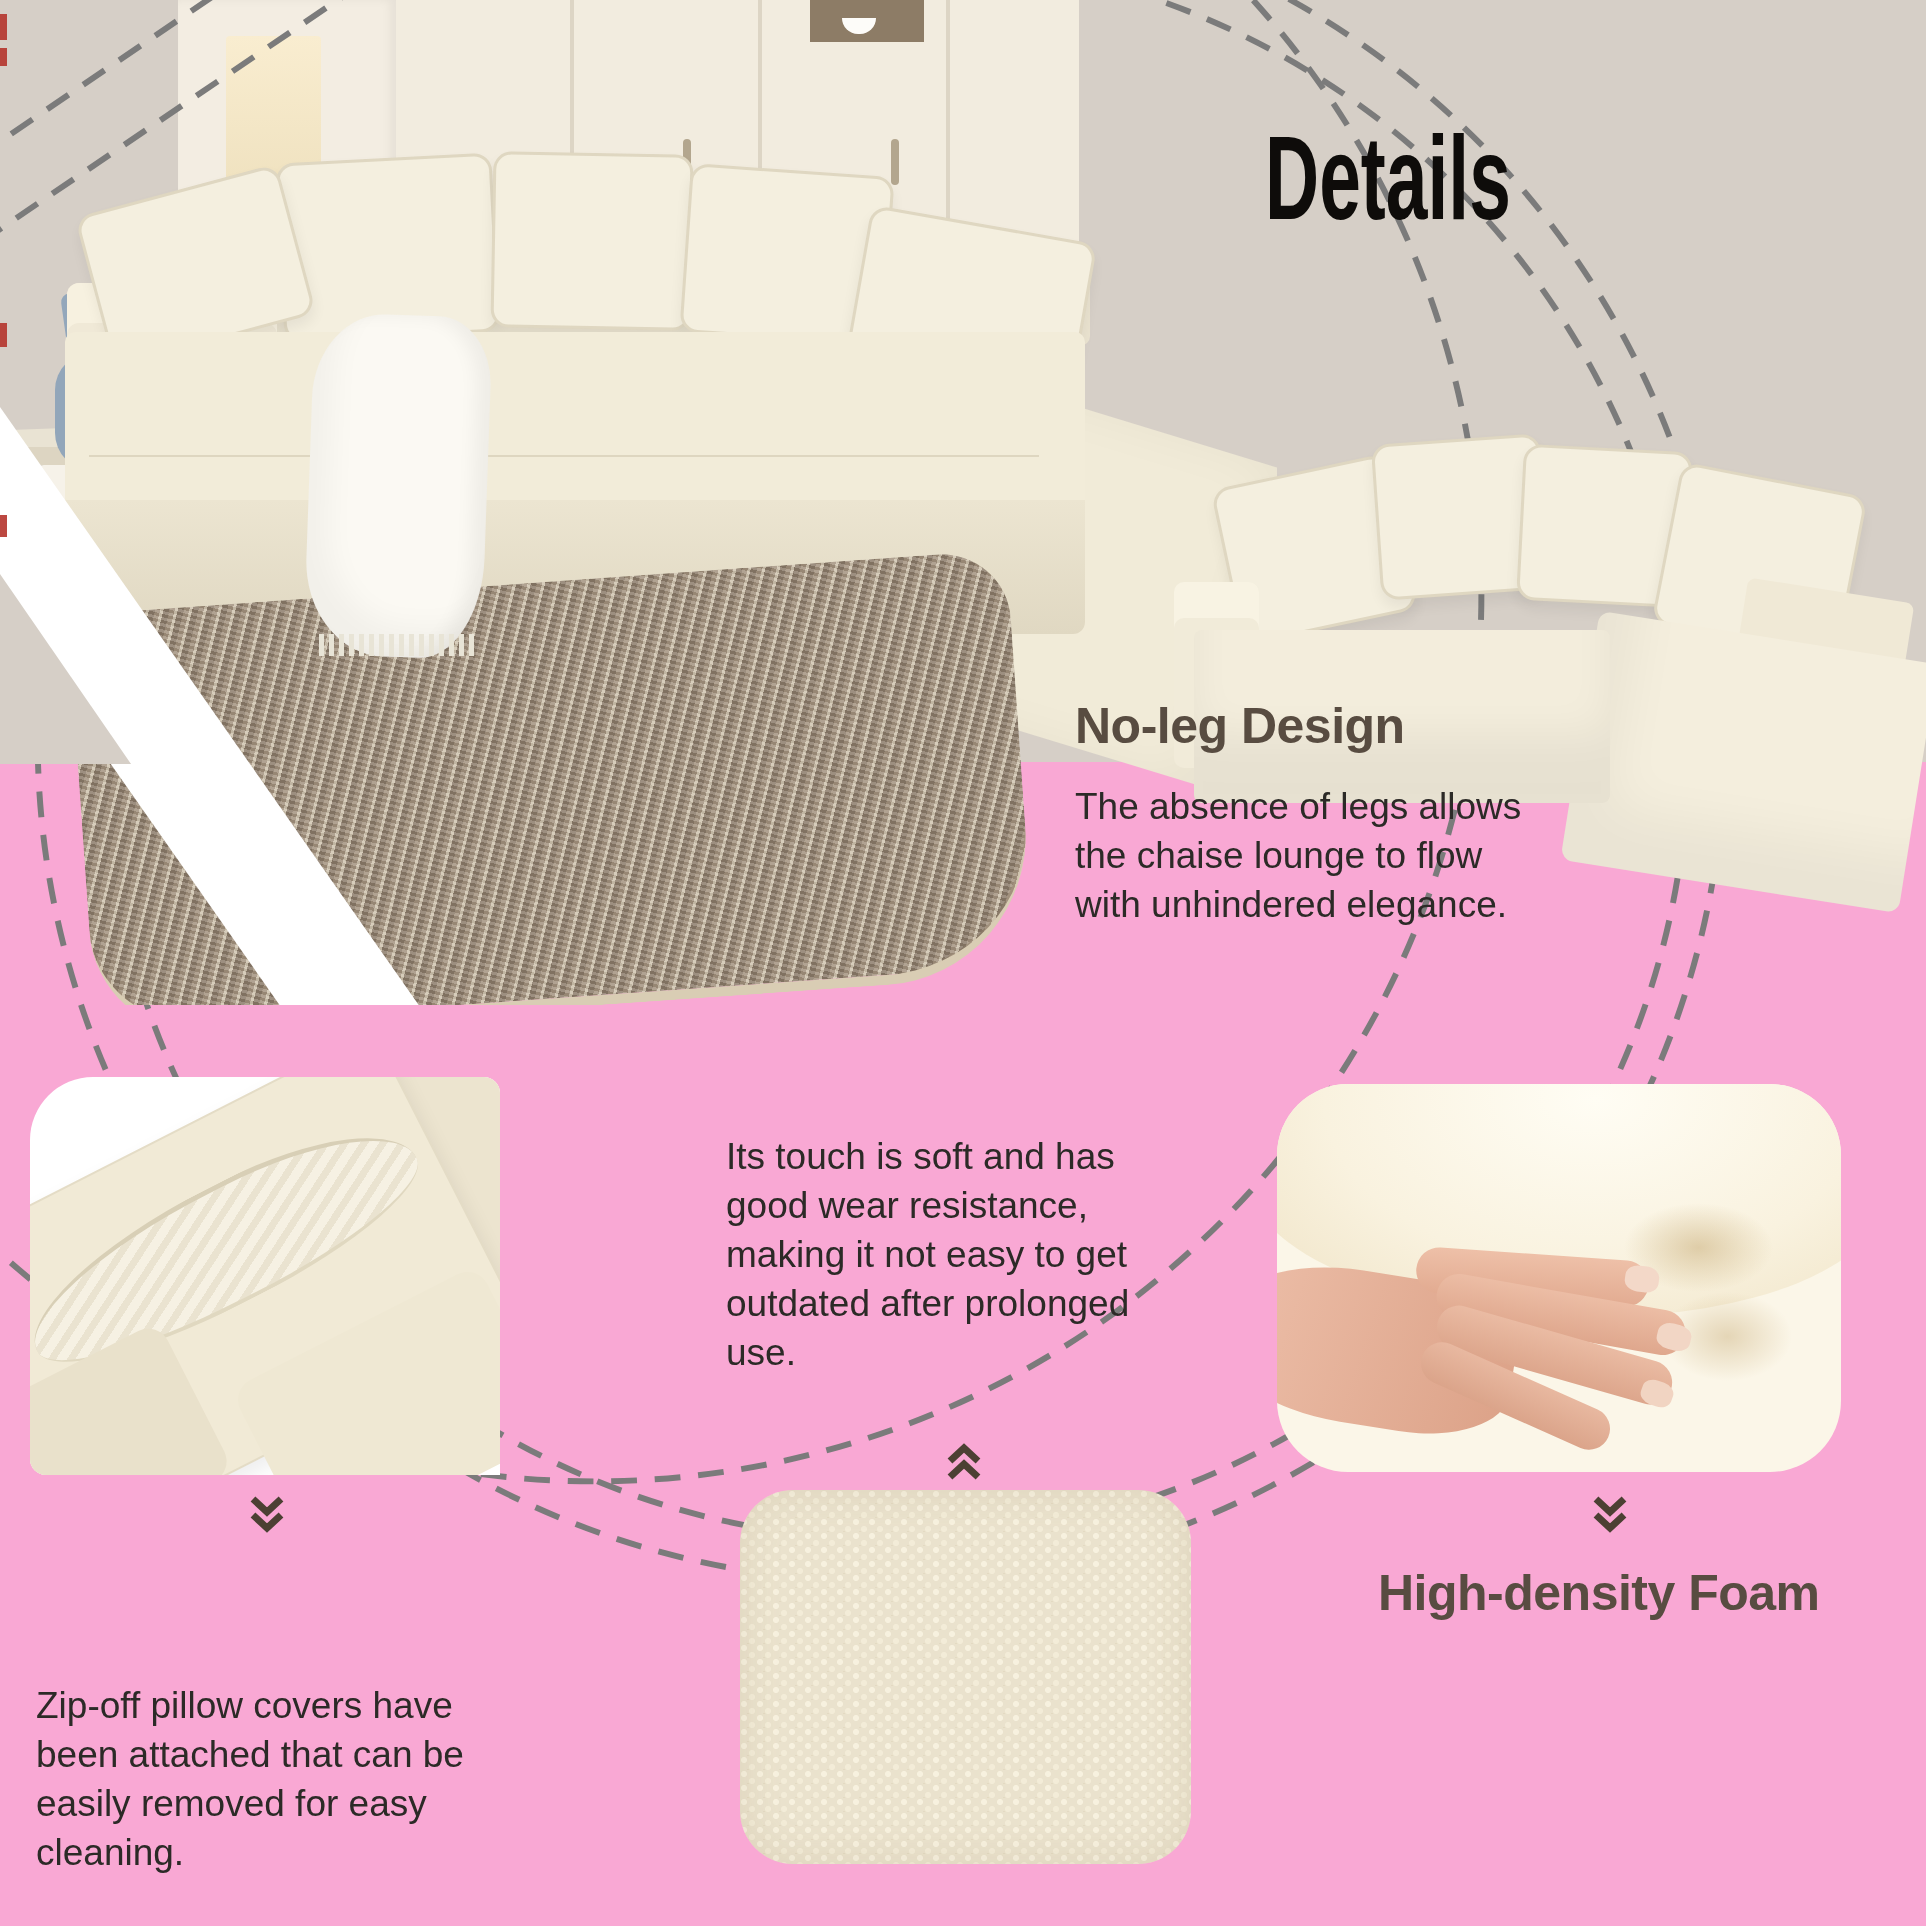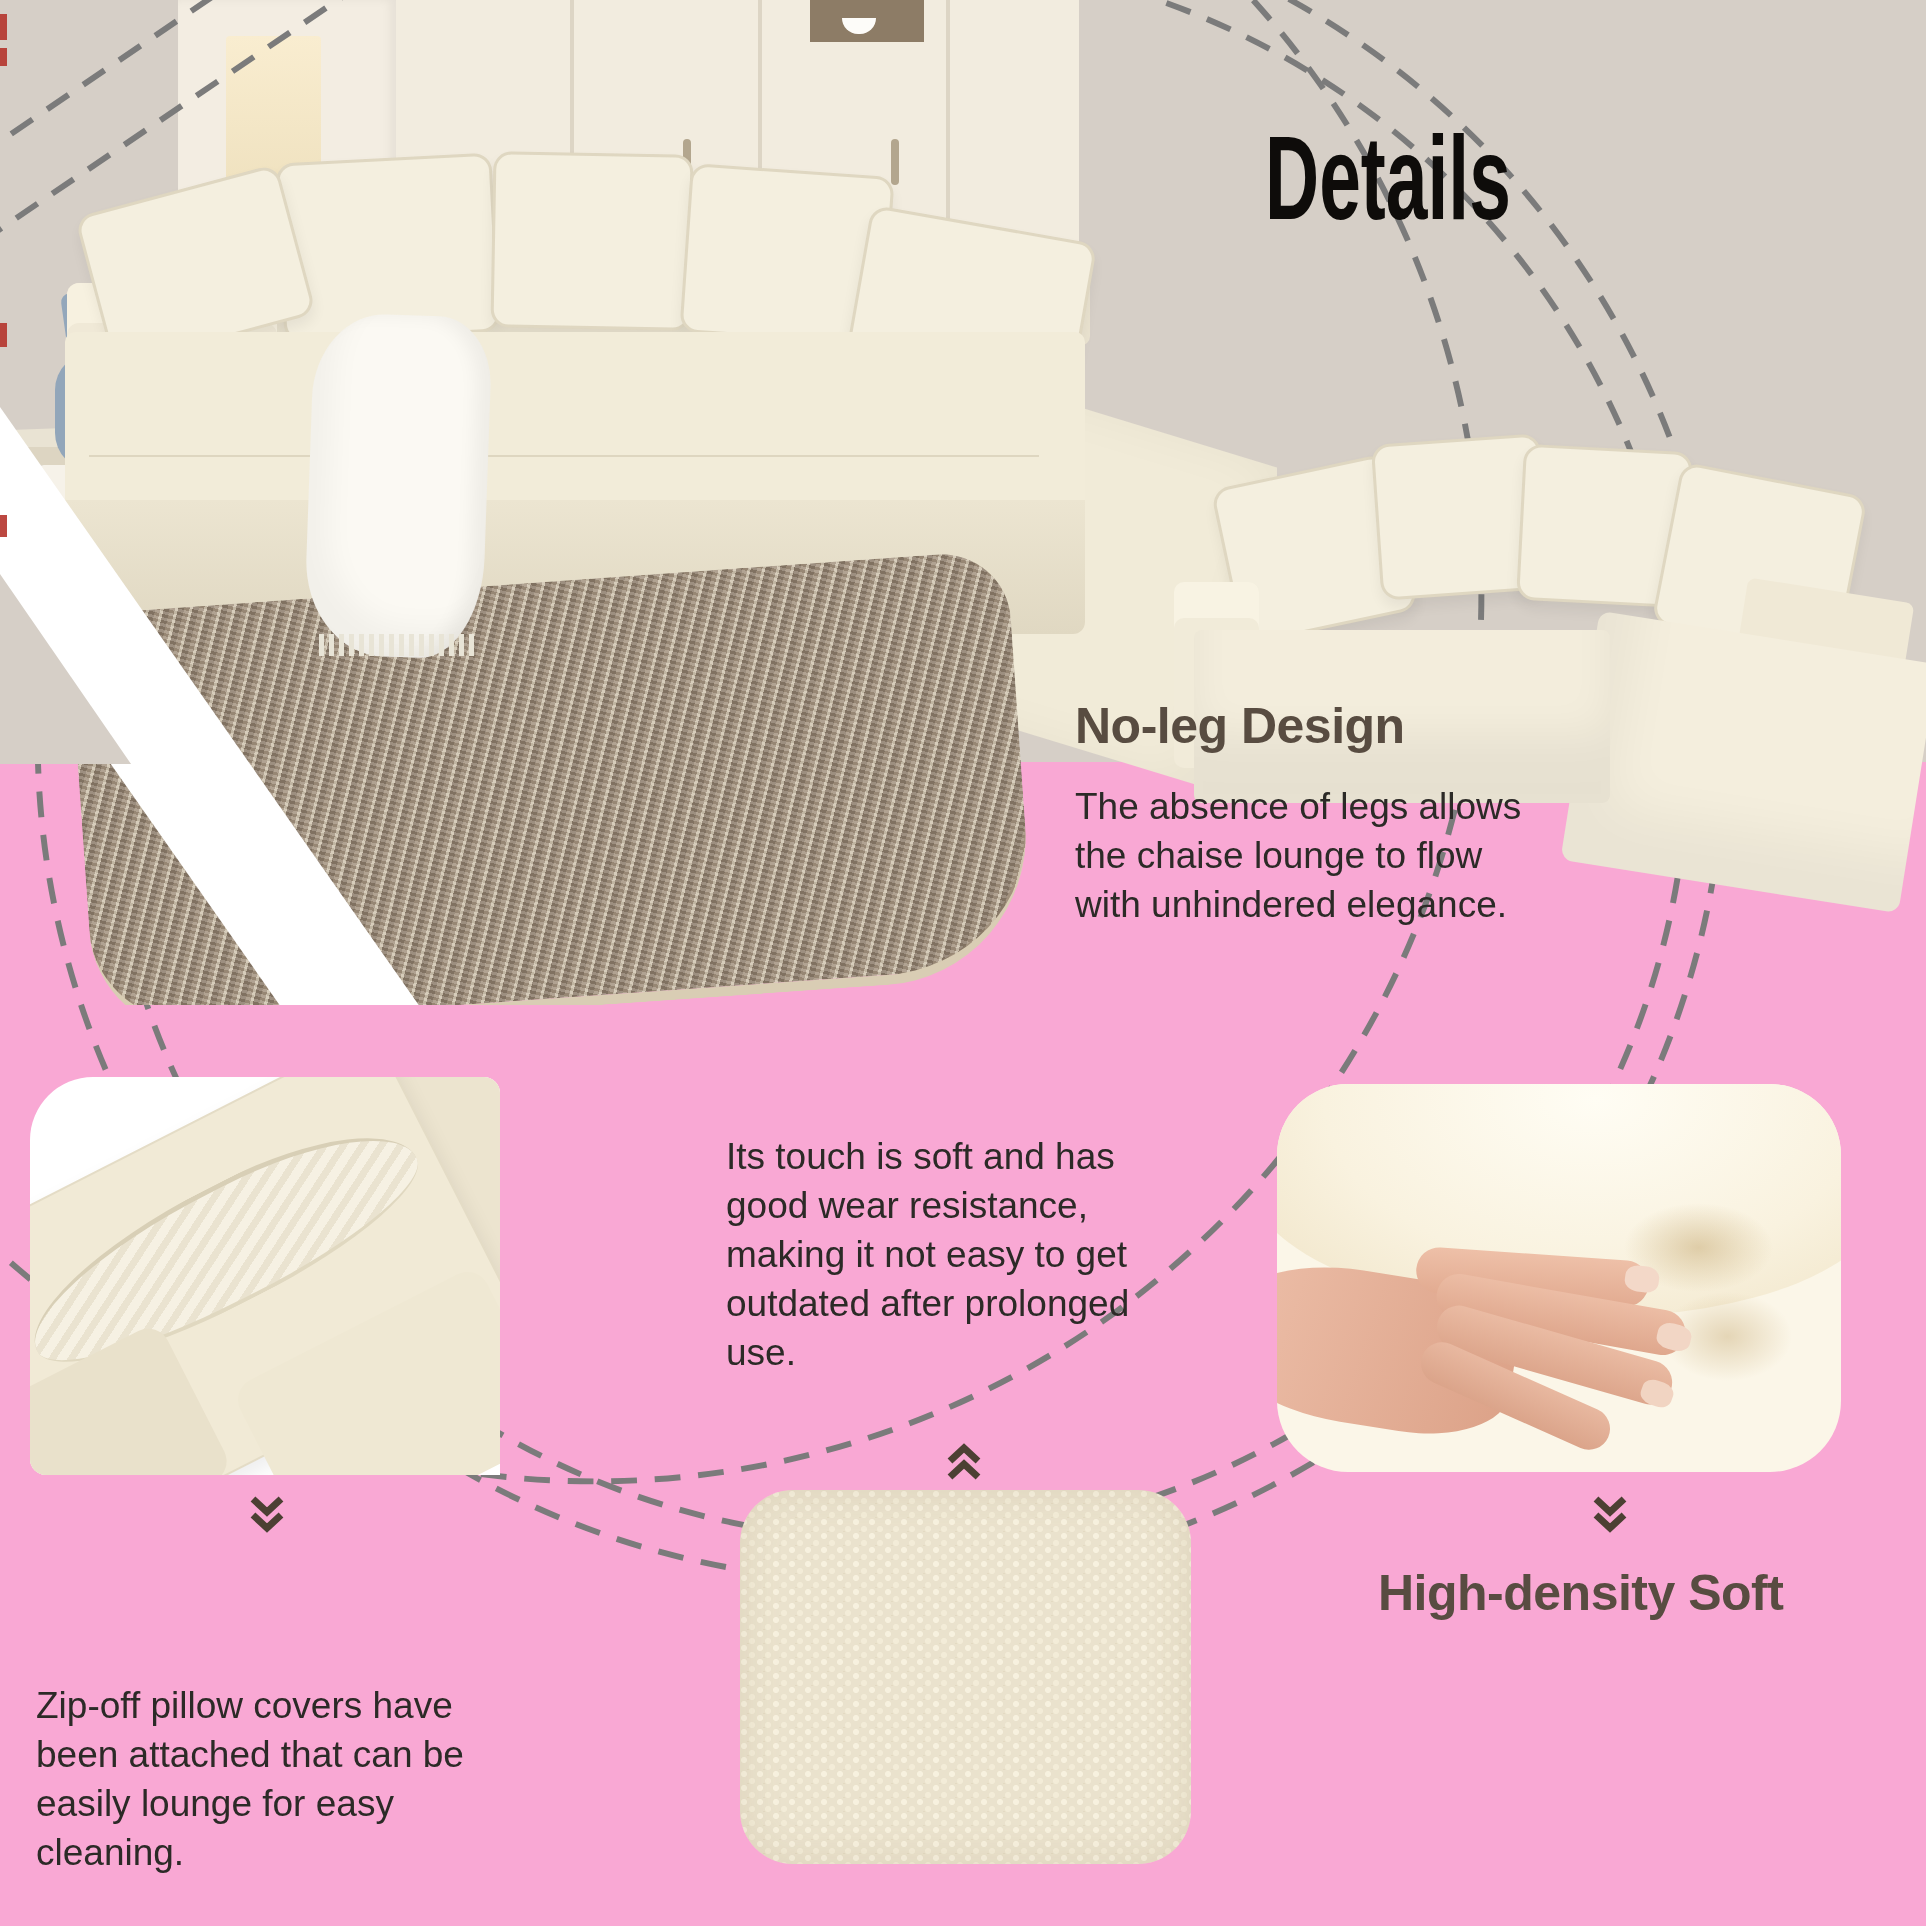--- a/index.html
+++ b/index.html
@@ -164,24 +164,24 @@
 with unhindered elegance.</div>
 
   <div class="abs p" style="left:726px;top:1132px;width:554px;">Its touch is soft and has
 good wear resistance,
 making it not easy to get
 outdated after prolonged
 use.</div>
 
   <div class="abs p" style="left:36px;top:1681px;width:594px;">Zip-off pillow covers have
 been attached that can be
-easily lounge for easy
+easily removed for easy
 cleaning.</div>
 
-  <div class="abs h" style="left:1378px;top:1568px;width:535px;">High-density Soft</div>
+  <div class="abs h" style="left:1378px;top:1568px;width:535px;">High-density Foam</div>
 
   <svg class="abs chev" style="left:248px;top:1491px;" width="38" height="42" viewBox="0 0 38 42">
     <path d="M5 8 L19 21 L33 8"></path>
       <path d="M5 24 L19 37 L33 24"></path>
   </svg>
   <svg class="abs chev up" style="left:945px;top:1443px;" width="38" height="42" viewBox="0 0 38 42">
     <path d="M5 8 L19 21 L33 8"></path>
       <path d="M5 24 L19 37 L33 24"></path>
   </svg>
   <svg class="abs chev" style="left:1591px;top:1491px;" width="38" height="42" viewBox="0 0 38 42">

